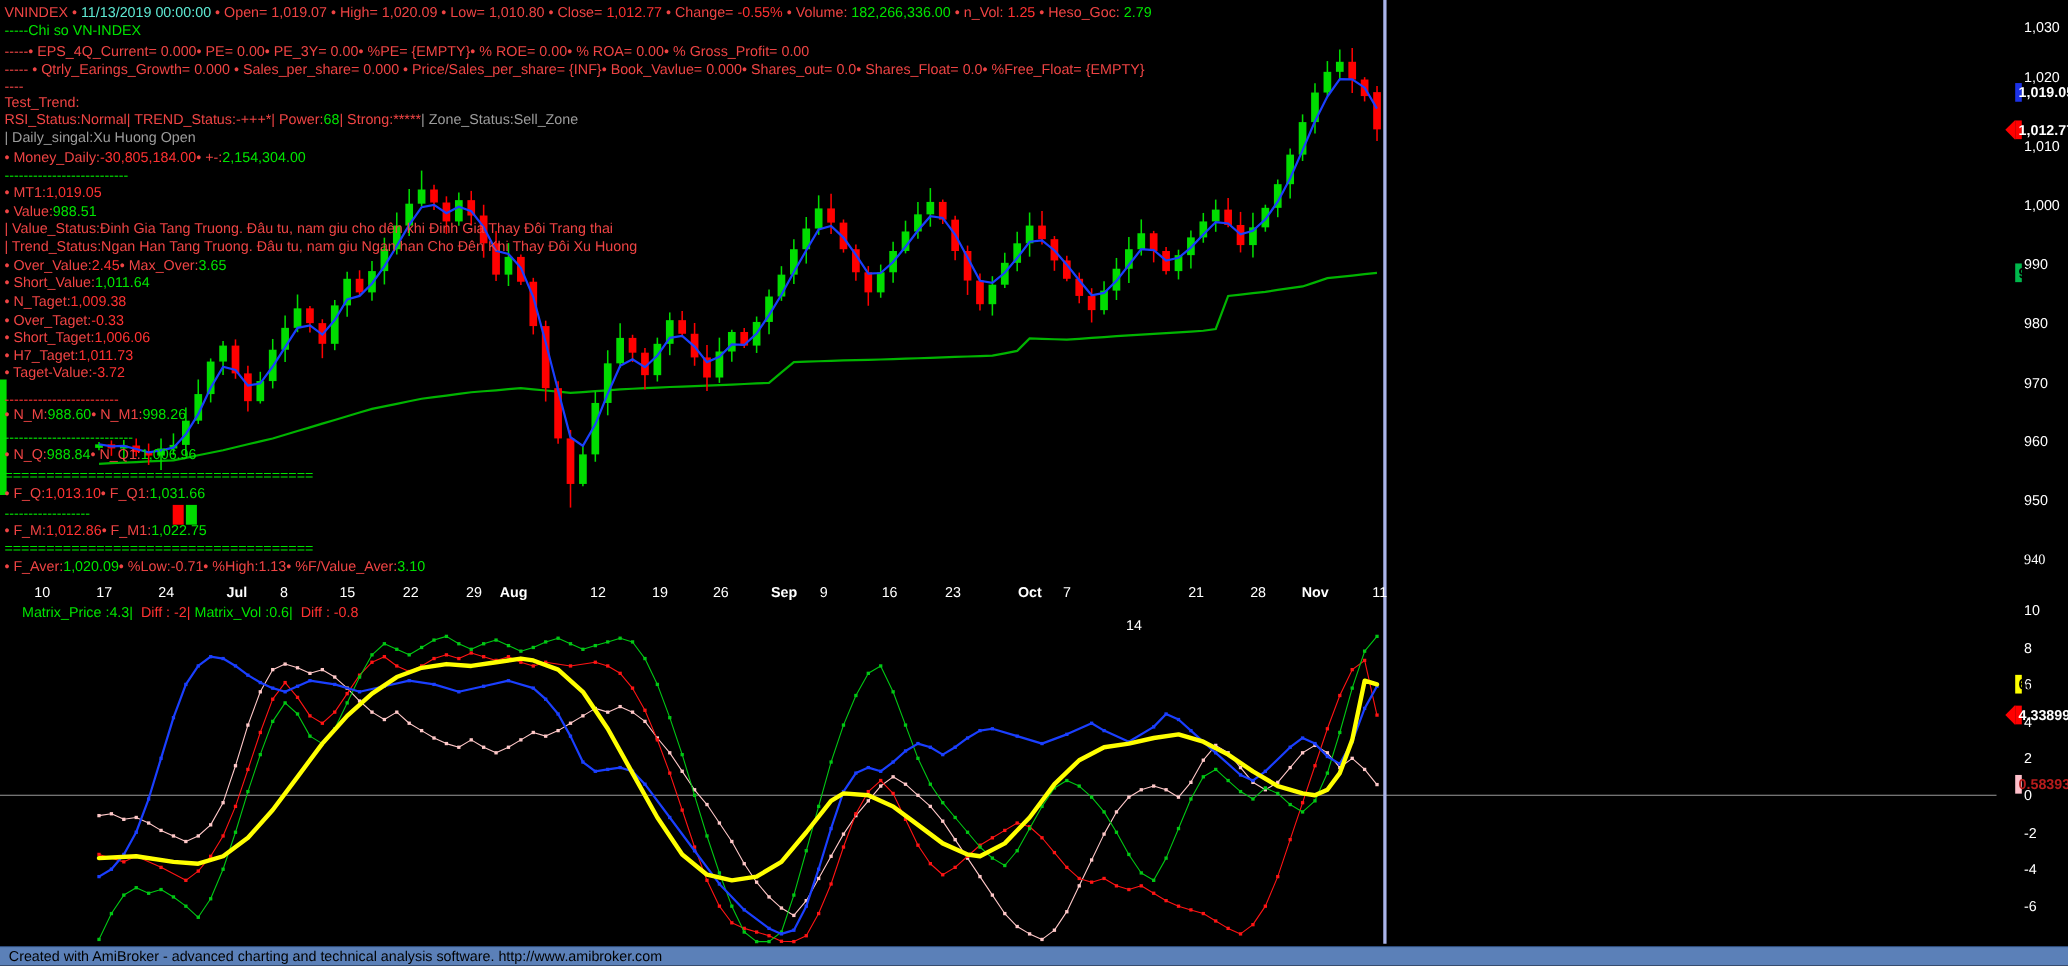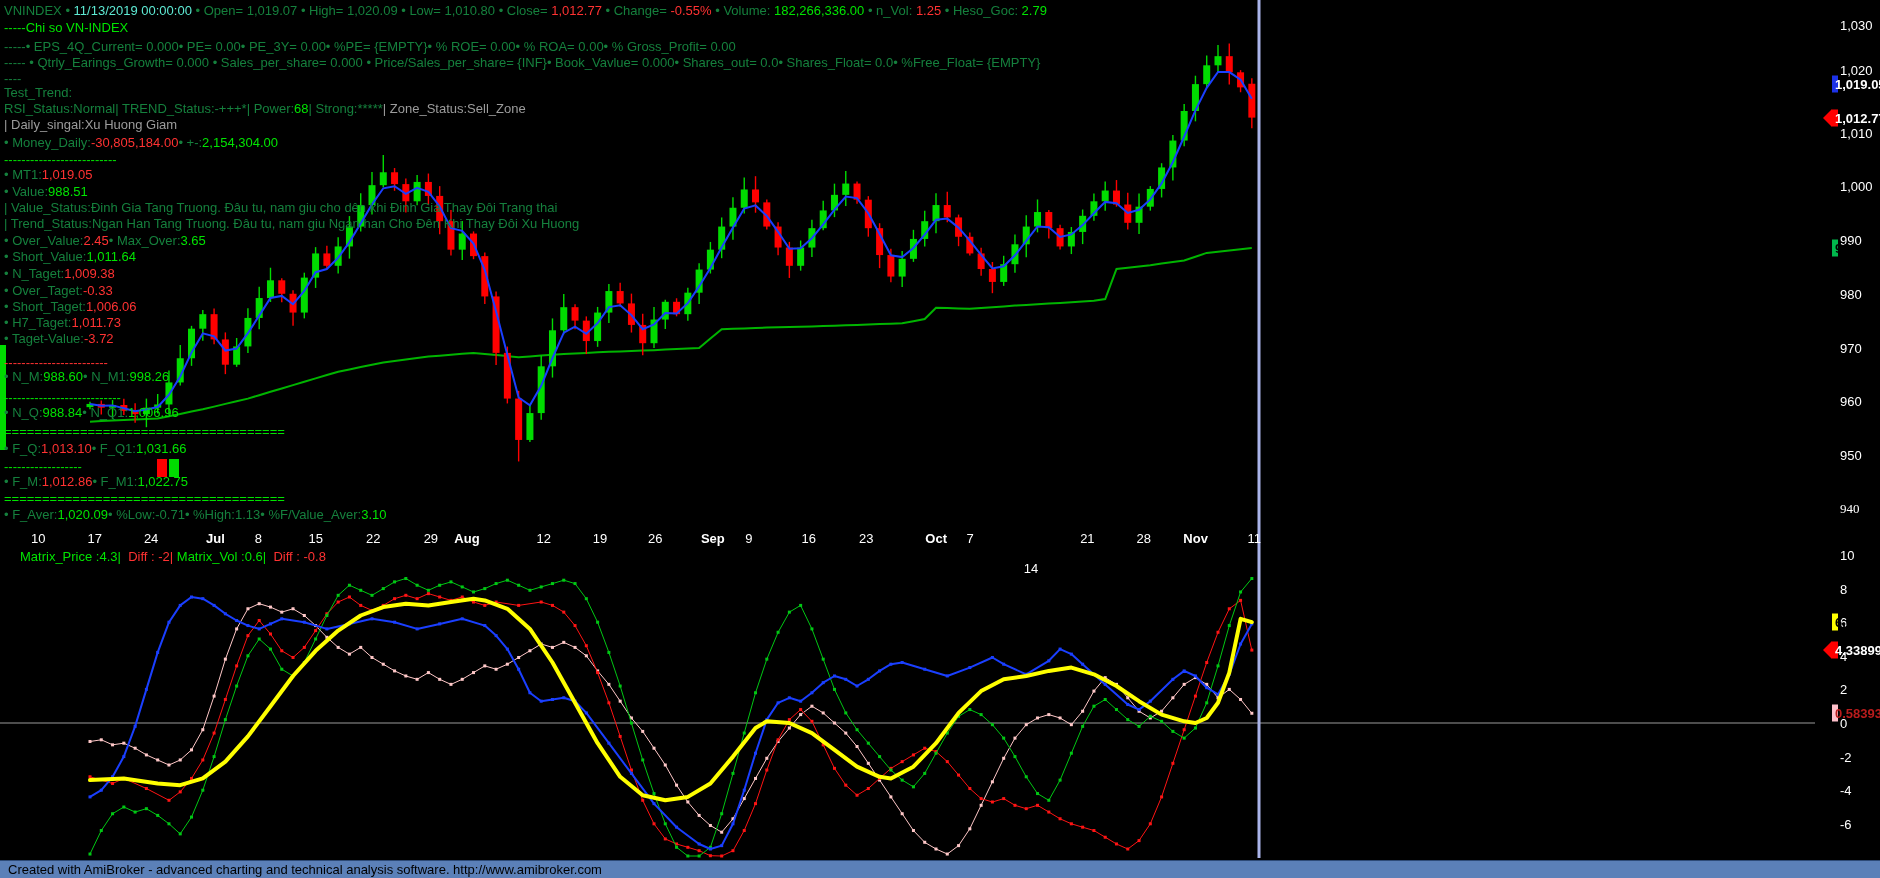--- a/index.html
+++ b/index.html
@@ -1,21 +1,21 @@
 <!DOCTYPE html>
 <html><head>
 <meta charset="utf-8">
 <style>
   html,body{margin:0;padding:0;background:#000;}
   body{width:1880px;height:878px;position:relative;overflow:hidden;
        font-family:"Liberation Sans",sans-serif;}
   #chart-svg{position:absolute;left:0;top:0;z-index:1;}
   #info-lines{position:absolute;left:4px;top:0;z-index:3;}
   .line{position:absolute;white-space:pre;font-size:13px;line-height:14px;}
-  .w{color:#15803d}.y{color:#5eead4}.g{color:#00e400}.r{color:#ff3232}.gy{color:#9c9c9c}
+  .w{color:#ef4444}.y{color:#5eead4}.g{color:#00e400}.r{color:#ff3232}.gy{color:#9c9c9c}
   #xaxis,#p2title,#yaxis-upper,#yaxis-lower{position:absolute;z-index:3;margin-left:16px;}
   #xaxis .tick{position:absolute;transform:translateX(-50%);color:#fff;font-size:13px;white-space:pre;}
   #xaxis .tick.bold{font-weight:bold;}
   #p2title{left:4px;top:549px;font-size:13px;white-space:pre;}
   .plabel{position:absolute;left:1824px;color:#fff;font-size:13px;transform:translateY(-50%);white-space:pre;}
   .badge{position:absolute;left:1816px;right:0;font-size:13px;font-weight:bold;
          padding:1px 3px;transform:translateY(-50%);white-space:pre;z-index:4;}
   .badge-arrow{position:absolute;width:0;height:0;border-top:9px solid transparent;
          border-bottom:9px solid transparent;transform:translateY(-50%);z-index:4;}
   #statusbar{position:absolute;left:0;right:0;bottom:0;height:17px;background:#5b80b8;
@@ -638,21 +638,21 @@
     <line x1="1259" y1="0" x2="1259" y2="858" stroke="#aab4ea" stroke-width="3"></line>
   </svg>
 <div id="info-lines">
     <div class="line" style="top: 4px;"><span class="w">VNINDEX</span><span class="w"> • </span><span class="y">11/13/2019 00:00:00</span><span class="w"> • Open= 1,019.07 • High= 1,020.09 • Low= 1,010.80 • Close= </span><span class="r">1,012.77</span><span class="w"> • Change= </span><span class="r">-0.55%</span><span class="w"> • Volume: </span><span class="g">182,266,336.00</span><span class="w"> • n_Vol: </span><span class="r">1.25</span><span class="w"> • Heso_Goc: </span><span class="g">2.79</span></div>
     <div class="line" style="top: 21px;"><span class="g">-----Chi so VN-INDEX</span></div>
     <div class="line" style="top: 40px;"><span class="w">-----• EPS_4Q_Current= 0.000• PE= 0.00• PE_3Y= 0.00• %PE= {EMPTY}• % ROE= 0.00• % ROA= 0.00• % Gross_Profit= 0.00</span></div>
     <div class="line" style="top: 56px;"><span class="w">----- • Qtrly_Earings_Growth= 0.000 • Sales_per_share= 0.000 • Price/Sales_per_share= {INF}• Book_Vavlue= 0.000• Shares_out= 0.0• Shares_Float= 0.0• %Free_Float= {EMPTY}</span></div>
     <div class="line" style="top: 72px;"><span class="w">----</span></div>
     <div class="line" style="top: 86px;"><span class="w">Test_Trend:</span></div>
     <div class="line" style="top: 102px;"><span class="w">RSI_Status:Normal| TREND_Status:-+++*| Power:</span><span class="g">68</span><span class="w">| Strong:*****</span><span class="gy">| Zone_Status:Sell_Zone</span></div>
-    <div class="line" style="top: 118px;"><span class="gy">| Daily_singal:Xu Huong Giam</span></div>
+    <div class="line" style="top: 118px;"><span class="gy">| Daily_singal:Xu Huong Open</span></div>
     <div class="line" style="top: 136px;"><span class="w">• Money_Daily:</span><span class="r">-30,805,184.00</span><span class="w">• +-:</span><span class="g">2,154,304.00</span></div>
     <div class="line" style="top: 153px;"><span class="g">--------------------------</span></div>
     <div class="line" style="top: 168px;"><span class="w">• MT1:</span><span class="r">1,019.05</span></div>
     <div class="line" style="top: 185px;"><span class="w">• Value:</span><span class="g">988.51</span></div>
     <div class="line" style="top: 201px;"><span class="w">| Value_Status:Đinh Gia Tang Truong. Đâu tu, nam giu cho dên khi Đinh Gia Thay Đôi Trang thai</span></div>
     <div class="line" style="top: 217px;"><span class="w">| Trend_Status:Ngan Han Tang Truong. Đâu tu, nam giu Ngan han Cho Đên Khi Thay Đôi Xu Huong</span></div>
     <div class="line" style="top: 234px;"><span class="w">• Over_Value:</span><span class="r">2.45</span><span class="w">• Max_Over:</span><span class="g">3.65</span></div>
     <div class="line" style="top: 250px;"><span class="w">• Short_Value:</span><span class="g">1,011.64</span></div>
     <div class="line" style="top: 267px;"><span class="w">• N_Taget:</span><span class="r">1,009.38</span></div>
     <div class="line" style="top: 284px;"><span class="w">• Over_Taget:</span><span class="r">-0.33</span></div>

